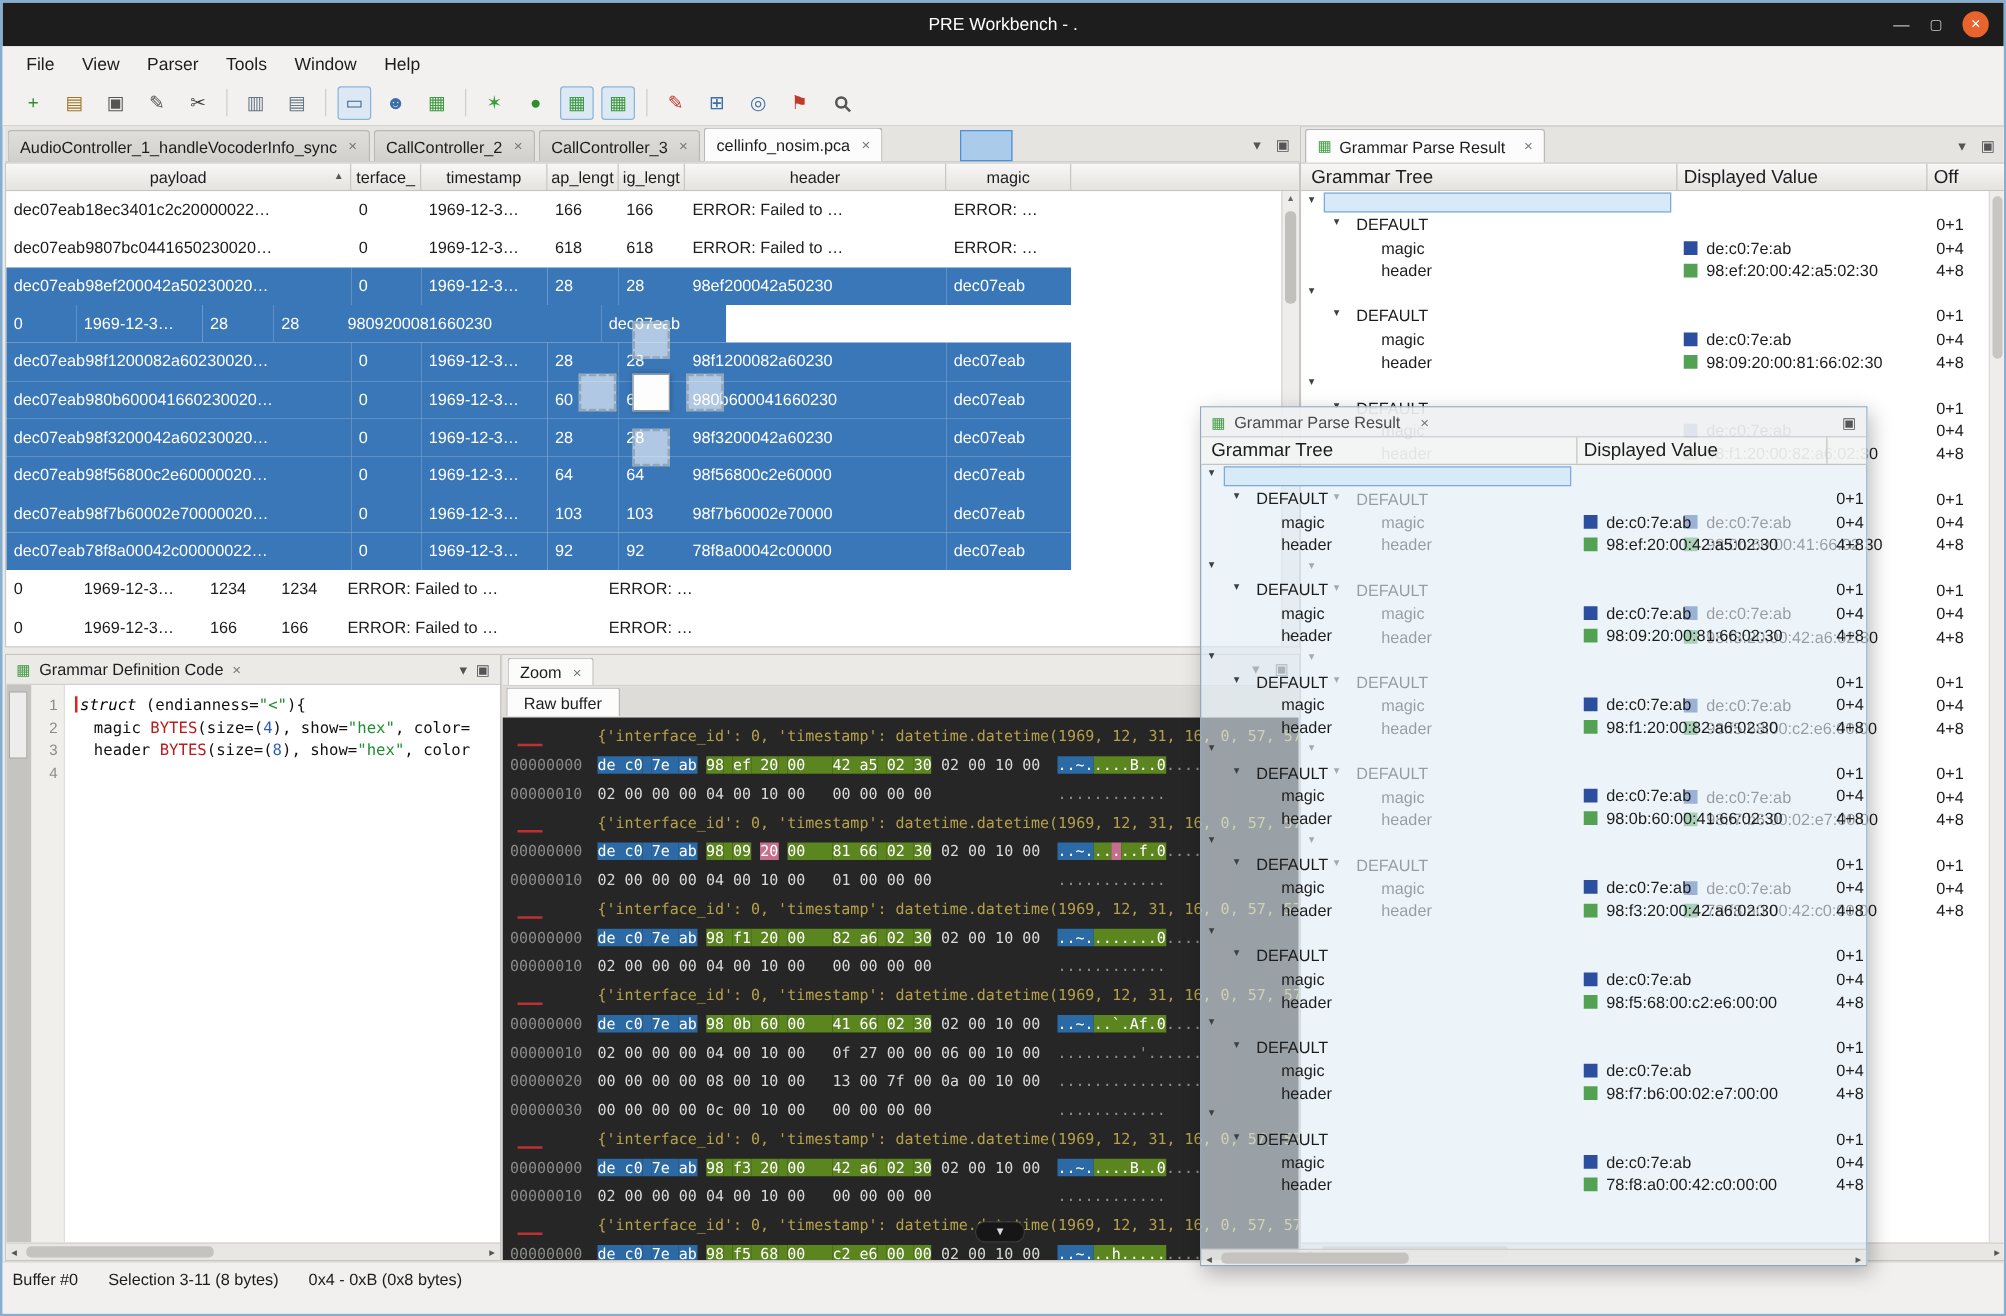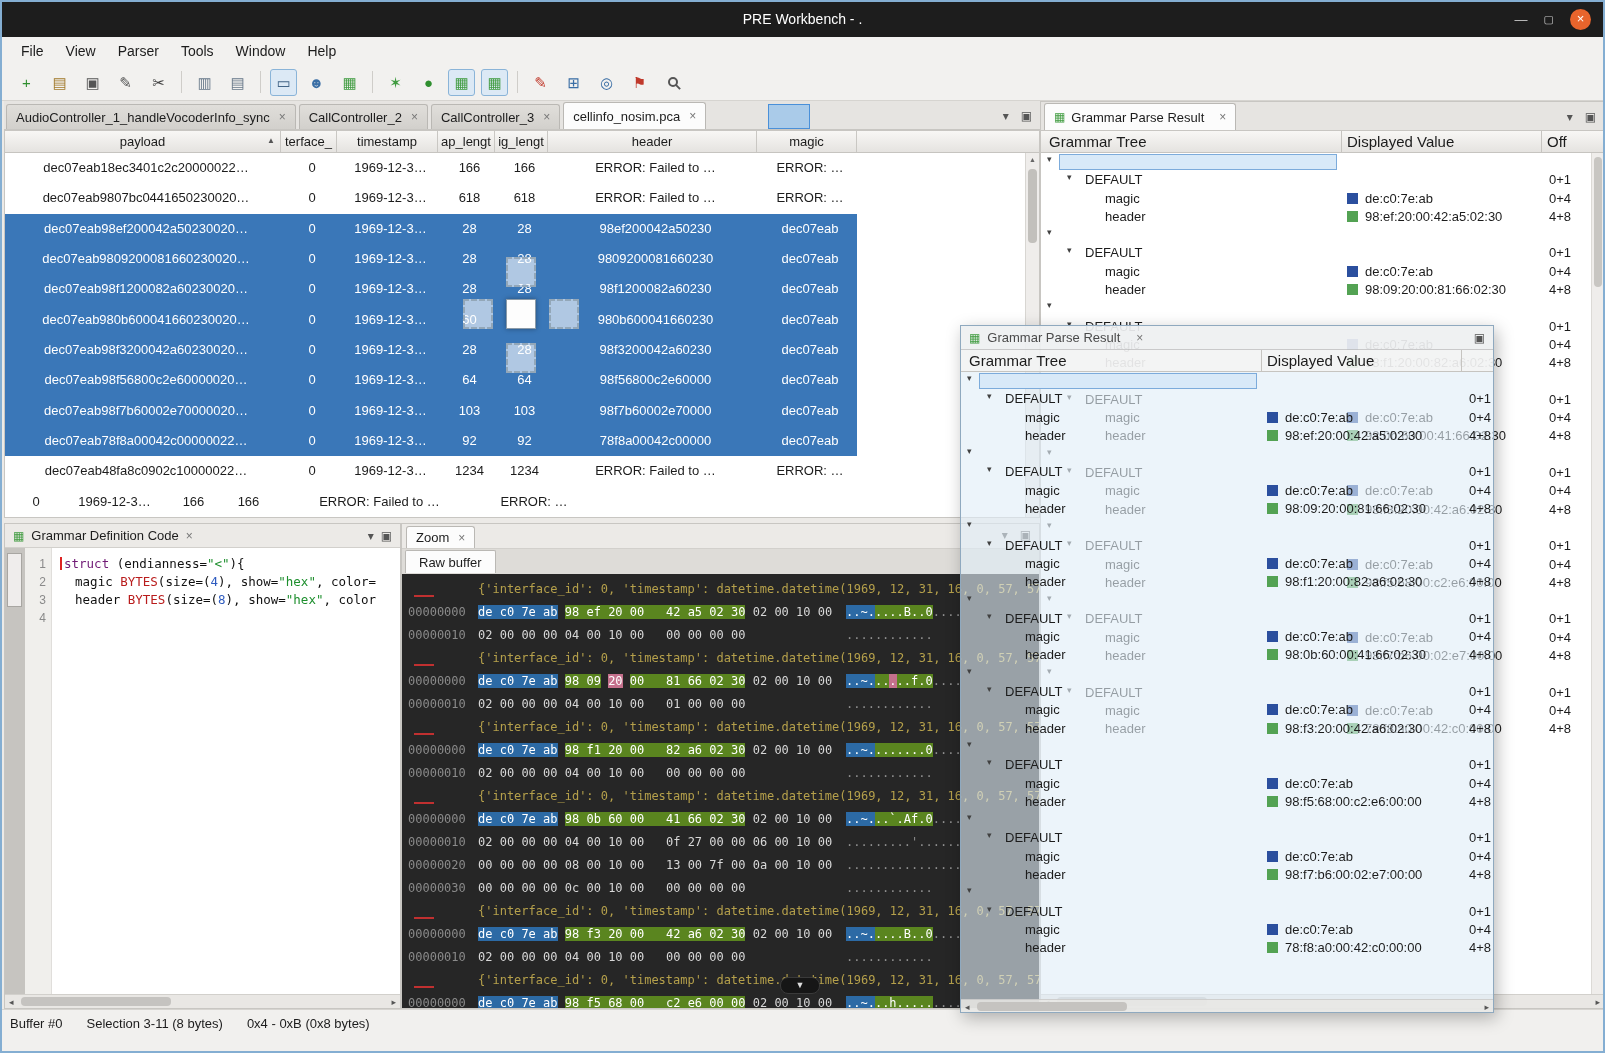--- a/index.html
+++ b/index.html
@@ -32,40 +32,40 @@
   .tab.active{background:#fcfcfc;height:27px;}
   .tabx{margin-left:9px;color:#777;font-size:12px;}
   .tabbar-ctrl{margin-left:auto;display:flex;gap:12px;padding:0 8px 6px 0;color:#444;font-size:12px;align-items:center;}
   .picon{color:#3f9b3f;font-size:12px;}
   
   .ptable{position:absolute;left:2px;top:128px;width:1036px;height:388px;background:#fff;border:1px solid #c8c6c2;}
   .thead{position:absolute;left:0;right:0;top:0;height:22px;display:flex;background:linear-gradient(#f8f7f5,#e5e3e0);border-bottom:1px solid #c6c4c0;font-size:13px;text-align:right;}
   .th{border-right:1px solid #c9c7c3;display:flex;align-items:center;justify-content:center;position:relative;overflow:hidden;white-space:nowrap;}
   .sort{position:absolute;right:5px;top:5px;font-size:8px;color:#555;}
   .c0{width:276px;} .c1{width:56px;} .c2{width:101px;} .c3{width:57px;} .c4{width:53px;} .c5{width:209px;} .c6{width:100px;} .cfill{flex:1;border-right:none;}
-  .tbody{position:absolute;left:0;top:22px;right:14px;bottom:0;overflow:hidden;text-align:center;}
+  .tbody{position:absolute;left:0;top:22px;right:14px;bottom:0;overflow:hidden;}
   .trow{height:30.33px;display:flex;font-size:13px;align-items:stretch;background:#fff;}
   .tcell{padding:7px 0 0 6px;white-space:nowrap;overflow:hidden;}
   .trow.sel .tcell{background:#3a77b8;color:#fff;}
   .trow.sel .cfill{background:#fff;}
   .vscroll{position:absolute;top:22px;right:0;width:14px;bottom:0;background:#efedeb;border-left:1px solid #d8d6d2;}
   .varr{position:absolute;left:3px;font-size:7px;color:#666;}
   .varr.top{top:3px;} .varr.bot{bottom:3px;}
   .vthumb{position:absolute;top:16px;left:2px;width:9px;height:74px;background:#c2c0bc;border-radius:4px;}
   
   .gcode{position:absolute;left:2px;top:521px;width:397px;height:486px;background:#fff;border:1px solid #c8c6c2;}
   .panel-head{height:24px;background:#eceae7;border-bottom:1px solid #d2d0cc;display:flex;align-items:center;padding:0 8px;font-size:13px;gap:7px;}
   .phx{color:#777;font-size:12px;}
   .ctrl{color:#555;font-size:12px;}
   .gc-body{position:absolute;top:24px;left:0;right:0;bottom:14px;display:flex;overflow:hidden;}
   .gc-strip{width:20px;background:#c6c4c0;position:relative;}
   .gc-strip-thumb{position:absolute;top:5px;left:2px;width:15px;height:54px;background:#efedec;border:1px solid #a8a6a2;}
   .gc-gutter{width:27px;background:#f0efec;border-right:1px solid #e0dedb;text-align:right;padding:7px 5px 0 0;color:#8a8a8a;font-size:12px;line-height:18px;}
   .gc-code{flex:1;padding:7px 0 0 8px;font-family:"DejaVu Sans Mono",monospace;font-size:12.5px;line-height:18px;white-space:pre;color:#111;}
-  .kw{color:#701a75;} .str{color:#1e8f2e;} .num{color:#2e5bbf;} .ty{color:#b91c1c;}
+  .kw{color:#000000;font-style:italic;} .str{color:#1e8f2e;} .num{color:#2e5bbf;} .ty{color:#b91c1c;}
   .cursorbar{display:inline-block;width:2px;height:13px;background:#d22;margin-right:2px;vertical-align:-2px;}
   .gc-hscroll{position:absolute;bottom:0;left:0;right:0;height:14px;background:#e9e7e4;border-top:1px solid #d2d0cc;font-size:9px;color:#555;}
   .harr{position:absolute;top:2px;} .harr.l{left:4px;} .harr.r{right:4px;}
   .hthumb{position:absolute;top:2px;left:16px;width:150px;height:9px;background:#c5c3c0;border-radius:4px;}
   
   .zoomp{position:absolute;left:399px;top:521px;width:639px;height:486px;background:#fff;border:1px solid #c8c6c2;overflow:hidden;}
   .zoom-tabs{height:25px;background:#eceae7;display:flex;align-items:flex-end;padding-left:4px;border-bottom:1px solid #d2d0cc;}
   .zoom-tabs .tab{height:22px;}
   .zoom-subtabs{height:25px;background:#dedcd8;display:flex;align-items:center;padding-left:3px;}
   .subtab{height:23px;padding:0 13px;background:#fcfcfc;border:1px solid #bab8b4;border-bottom:none;border-radius:2px 2px 0 0;font-size:13px;display:flex;align-items:center;}
@@ -286,21 +286,20 @@
           <span class="tcell c0">dec07eab98ef200042a50230020…</span>
           <span class="tcell c1">0</span>
           <span class="tcell c2">1969-12-3…</span>
           <span class="tcell c3">28</span>
           <span class="tcell c4">28</span>
           <span class="tcell c5">98ef200042a50230</span>
           <span class="tcell c6">dec07eab</span>
           <span class="tcell cfill"></span>
         </div>
         <div class="trow sel">
-          <span class="tcell c0">dec07eab9809200081660230020…</span>
           <span class="tcell c1">0</span>
           <span class="tcell c2">1969-12-3…</span>
           <span class="tcell c3">28</span>
           <span class="tcell c4">28</span>
           <span class="tcell c5">9809200081660230</span>
           <span class="tcell c6">dec07eab</span>
           <span class="tcell cfill"></span>
         </div>
         <div class="trow sel">
           <span class="tcell c0">dec07eab98f1200082a60230020…</span>
@@ -356,21 +355,20 @@
           <span class="tcell c0">dec07eab78f8a00042c00000022…</span>
           <span class="tcell c1">0</span>
           <span class="tcell c2">1969-12-3…</span>
           <span class="tcell c3">92</span>
           <span class="tcell c4">92</span>
           <span class="tcell c5">78f8a00042c00000</span>
           <span class="tcell c6">dec07eab</span>
           <span class="tcell cfill"></span>
         </div>
         <div class="trow">
-          <span class="tcell c0">dec07eab48fa8c0902c10000022…</span>
           <span class="tcell c1">0</span>
           <span class="tcell c2">1969-12-3…</span>
           <span class="tcell c3">1234</span>
           <span class="tcell c4">1234</span>
           <span class="tcell c5">ERROR: Failed to …</span>
           <span class="tcell c6">ERROR: …</span>
           <span class="tcell cfill"></span>
         </div>
         <div class="trow">
           <span class="tcell c1">0</span>

